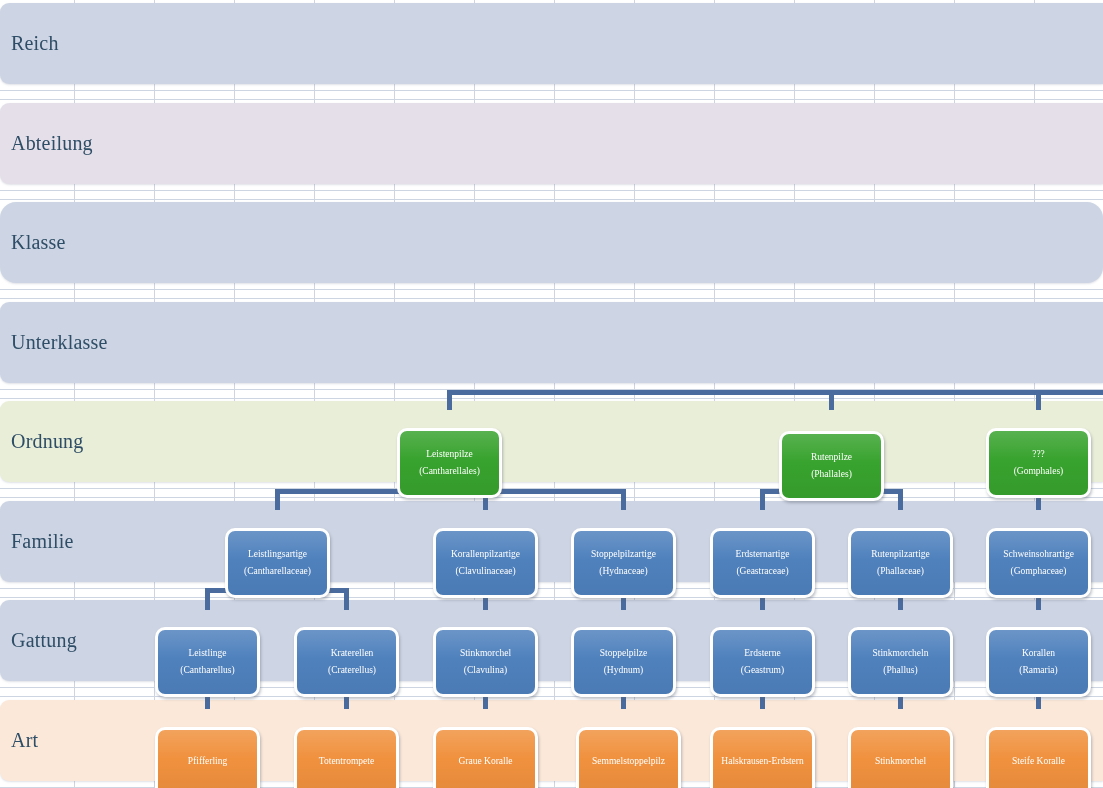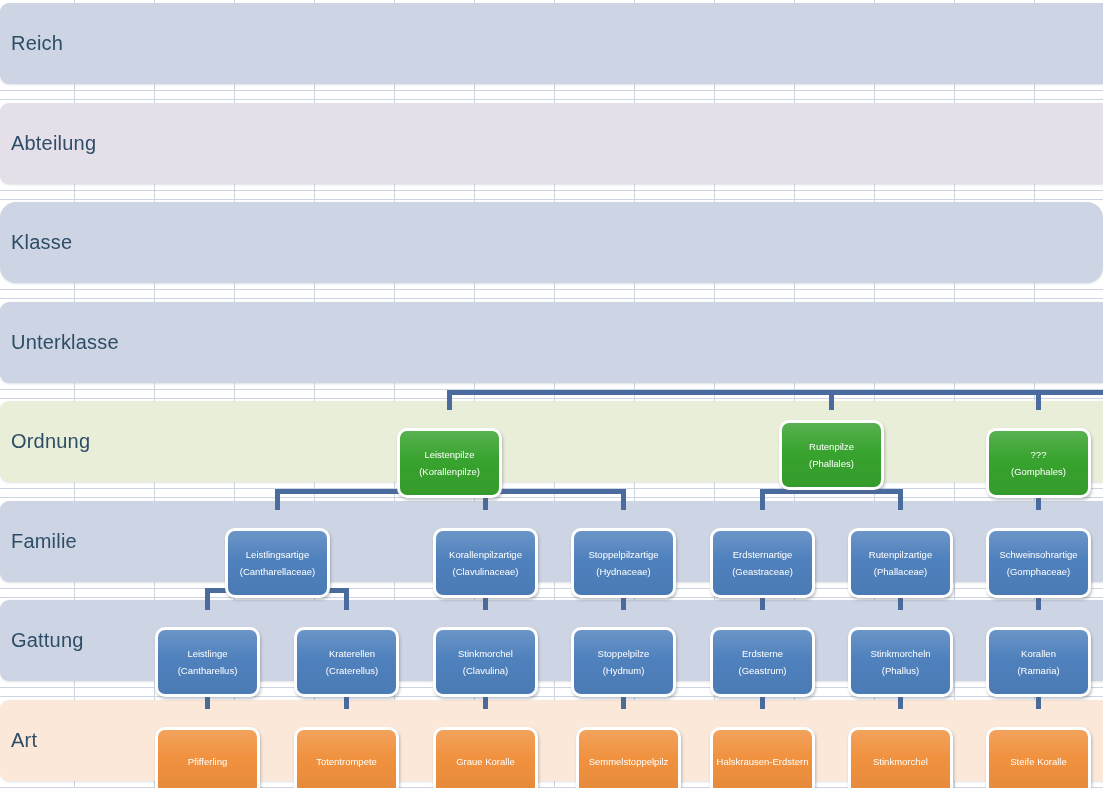--- a/index.html
+++ b/index.html
@@ -1,18 +1,18 @@
 <!DOCTYPE html>
 <html><head>
 <meta charset="utf-8">
 <style>
   html,body{margin:0;padding:0;background:#fff;}
   #canvas{
     position:relative;width:1103px;height:788px;background:#ffffff;
-    overflow:hidden;font-family:Liberation Sans, sans-serif;
+    overflow:hidden;font-family:Liberation Serif, serif;
   }
   .grid-v{position:absolute;top:0;bottom:0;width:1px;z-index:1;}
   .grid-h{position:absolute;left:0;right:0;height:1px;z-index:1;}
   .band{
     position:absolute;left:0;width:1103px;height:81px;
     border-radius:9px 0 0 9px;z-index:2;display:flex;align-items:center;
     box-shadow:0 1px 2px rgba(130,140,160,.25);
   }
   .band-label{margin-left:11px;font-size:20px;letter-spacing:.2px;}
   .edge{position:absolute;z-index:3;}
@@ -108,23 +108,23 @@
     <div class="edge" style="left: 1036px; top: 576px; width: 5px; height: 34px; background: rgb(74, 107, 158);"></div>
     <div class="edge" style="left: 205px; top: 675px; width: 5px; height: 34px; background: rgb(74, 107, 158);"></div>
     <div class="edge" style="left: 344px; top: 675px; width: 5px; height: 34px; background: rgb(74, 107, 158);"></div>
     <div class="edge" style="left: 483px; top: 675px; width: 5px; height: 34px; background: rgb(74, 107, 158);"></div>
     <div class="edge" style="left: 621px; top: 675px; width: 5px; height: 34px; background: rgb(74, 107, 158);"></div>
     <div class="edge" style="left: 760px; top: 675px; width: 5px; height: 34px; background: rgb(74, 107, 158);"></div>
     <div class="edge" style="left: 898px; top: 675px; width: 5px; height: 34px; background: rgb(74, 107, 158);"></div>
     <div class="edge" style="left: 1036px; top: 675px; width: 5px; height: 34px; background: rgb(74, 107, 158);"></div>
     <div class="node" style="left: 397px; top: 408px; background-color: rgb(56, 163, 46); color: rgb(255, 255, 255);">
       <span>Leistenpilze</span>
-      <span>(Korallenpilze)</span>
-    </div>
-    <div class="node" style="left: 779px; top: 400px; background-color: rgb(56, 163, 46); color: rgb(255, 255, 255);">
+      <span>(Cantharellales)</span>
+    </div>
+    <div class="node" style="left: 779px; top: 411px; background-color: rgb(56, 163, 46); color: rgb(255, 255, 255);">
       <span>Rutenpilze</span>
       <span>(Phallales)</span>
     </div>
     <div class="node" style="left: 986px; top: 408px; background-color: rgb(56, 163, 46); color: rgb(255, 255, 255);">
       <span>???</span>
       <span>(Gomphales)</span>
     </div>
     <div class="node" style="left: 225px; top: 508px; background-color: rgb(79, 129, 189); color: rgb(255, 255, 255);">
       <span>Leistlingsartige</span>
       <span>(Cantharellaceae)</span>

